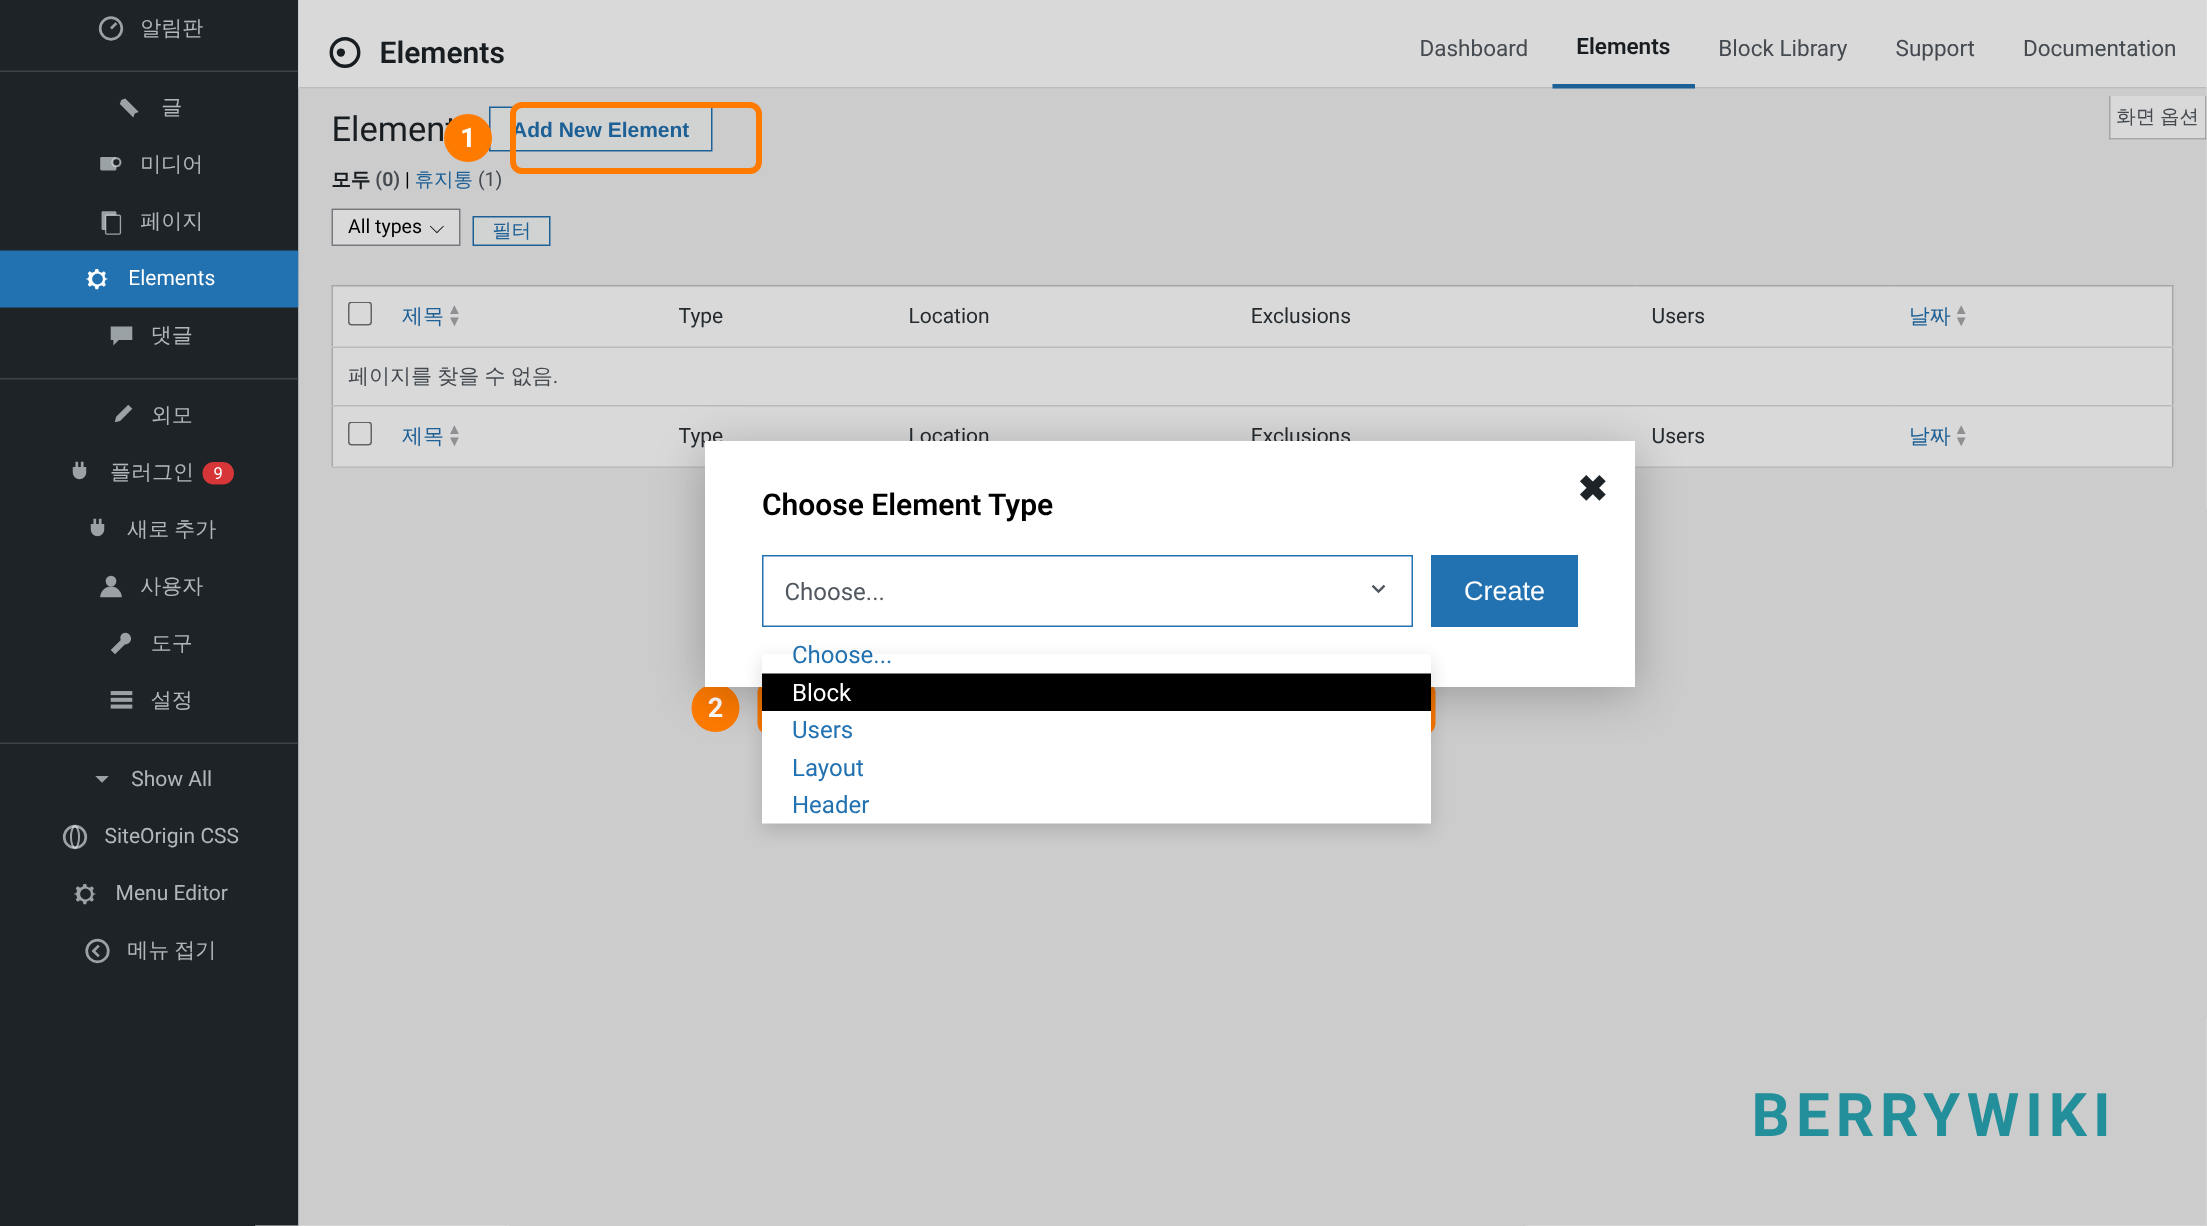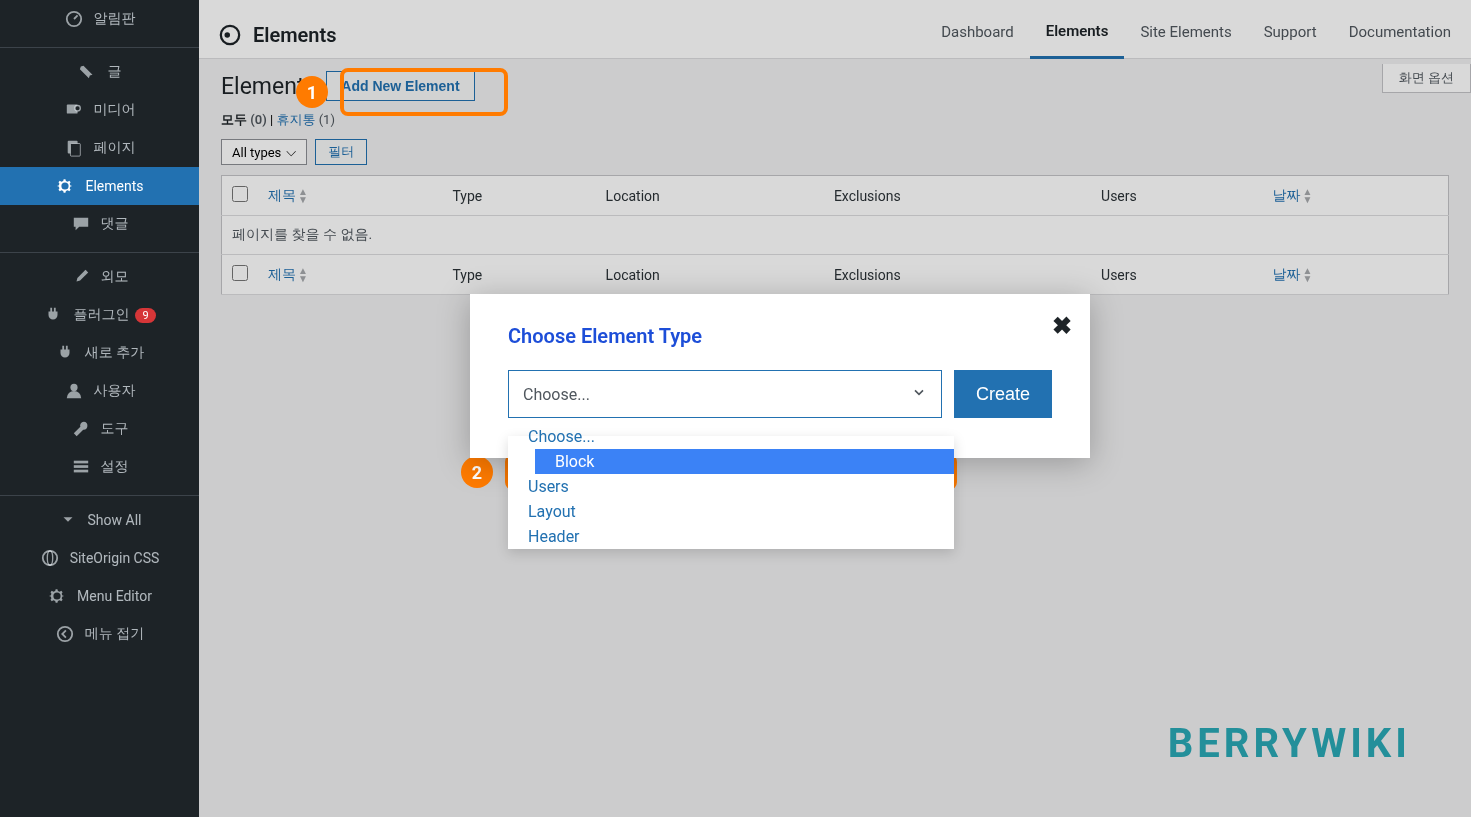--- a/index.html
+++ b/index.html
@@ -25,53 +25,53 @@
 .tab { padding: 10px 16px 16px; color: #50575e; font-size: 15px; cursor: pointer; }
 .tab.active { color: #1d2327; font-weight: 600; border-bottom: 3px solid #2271b1; margin-bottom: -1px; }
 
 .content { padding: 12px 22px; }
 .heading-row { display: flex; align-items: center; gap: 10px; margin-bottom: 10px; }
 .page-heading { font-size: 23px; font-weight: 400; color: #1d2327; }
 .add-new-btn { border: 1px solid #2271b1; color: #2271b1; background: #f6f7f7; padding: 6px 14px; font-size: 14px; font-weight: 600; cursor: pointer; }
 .callout-box { position: absolute; border: 4px solid #ff7b00; border-radius: 8px; z-index: 20; }
 .callout-num { position: absolute; width: 32px; height: 32px; border-radius: 50%; background: #ff7b00; color: #fff; font-weight: 700; font-size: 18px; display: flex; align-items: center; justify-content: center; z-index: 21; }
 
-.screen-opts { position: absolute; right: 0; top: 64px; background: #fff; border: 1px solid #c3c4c7; border-top: none; padding: 5px 16px; font-size: 13px; color: #50575e; cursor: pointer; }
+.screen-opts { position: absolute; right: 0; top: 64px; background: #fff; border: 1px solid #c3c4c7; border-top: none; padding: 5px 4px; font-size: 13px; color: #50575e; cursor: pointer; }
 
 .subsub { margin-bottom: 10px; font-size: 13px; }
 .subsub a { color: #2271b1; text-decoration: none; }
 .subsub .current { font-weight: 600; color: #1d2327; }
 .subsub .count { color: #50575e; }
 
-.filters-row { display: flex; gap: 8px; margin-bottom: 10px; }
+.filters-row { display: flex; gap: 8px; margin-bottom: 26px; align-items: flex-end; }
 .all-types { border: 1px solid #8c8f94; background: #fff; padding: 4px 10px; font-size: 13px; cursor: pointer; display: flex; align-items: center; gap: 5px; }
 .filter-btn { border: 1px solid #2271b1; color: #2271b1; background: #f6f7f7; padding: 0 12px; font-size: 13px; cursor: pointer; }
 
 .table { width: 100%; background: #fff; border: 1px solid #c3c4c7; border-collapse: collapse; }
 .table th, .table td { text-align: left; padding: 10px 10px; font-size: 14px; color: #2c3338; border-bottom: 1px solid #dcdcde; }
 .table th { font-weight: 400; }
 .table th a { color: #2271b1; text-decoration: none; }
 .sort-ind { color: #a7aaad; font-size: 10px; display: inline-block; line-height: 8px; vertical-align: middle; margin-left: 2px; }
 .cb-col { width: 30px; text-align: center; }
 .no-items td { color: #50575e; }
 
 
 .modal { position: absolute; left: 470px; top: 294px; width: 620px; background: #fff; box-shadow: 0 5px 30px rgba(0,0,0,0.25); z-index: 30; padding: 30px 38px 40px; }
 .modal-close { position: absolute; right: 18px; top: 18px; font-size: 24px; font-weight: 700; cursor: pointer; color: #1d2327; }
-.modal-title { font-size: 20px; font-weight: 600; color: #1d4ed8; margin-bottom: 22px; }
+.modal-title { font-size: 20px; font-weight: 600; color: #000000; margin-bottom: 22px; }
 .modal-row { display: flex; gap: 12px; align-items: stretch; }
 .select-wrap { flex: 1; border: 1px solid #2271b1; position: relative; height: 48px; display: flex; align-items: center; padding: 0 14px; cursor: pointer; }
 .select-placeholder { color: #50575e; font-size: 16px; }
 .select-chevron { margin-left: auto; color: #50575e; }
 .create-btn { background: #2271b1; color: #fff; border: none; padding: 2px 22px; font-size: 18px; font-weight: 500; cursor: pointer; }
 
 .dropdown-list { position: absolute; left: 508px; top: 436px; width: 446px; background: #fff; z-index: 35; box-shadow: 0 4px 12px rgba(0,0,0,0.15); }
 .dd-item { padding: 3px 20px; font-size: 16px; color: #2271b1; cursor: pointer; }
 .dd-item.top-cut { margin-top: -12px; position: relative; }
-.dd-item.hl { background: #3b82f6; color: #fff; margin-left: 27px; }
+.dd-item.hl { background: #000000; color: #fff; }
 
 .watermark { position: absolute; right: 60px; bottom: 50px; font-size: 40px; font-weight: 700; letter-spacing: 4px; color: #2aa8b5; z-index: 2; }
 
 input[type=checkbox] { width: 16px; height: 16px; border: 1px solid #8c8f94; border-radius: 3px; }
 </style>
 </head>
 <body>
 
 <div class="sidebar">
   <div class="menu-item">
@@ -220,21 +220,21 @@
   <div class="top-tabs">
     <span class="brand-icon">
         <svg width="22" height="22" viewBox="0 0 24 24">
           <circle cx="12" cy="12" r="10" fill="none" stroke="#1d2327" stroke-width="2.5"></circle>
           <circle cx="9" cy="12" r="3" fill="#1d2327"></circle>
         </svg>
       </span>
     <span class="tab-title">Elements</span>
     <span class="tab">Dashboard</span>
     <span class="tab active">Elements</span>
-    <span class="tab">Site Elements</span>
+    <span class="tab">Block Library</span>
     <span class="tab">Support</span>
     <span class="tab" style="padding-right:0">Documentation</span>
   </div>
 
   <div class="screen-opts">
     <span>화면 옵션</span>
   </div>
 
   <div class="content">
     <div class="heading-row">

